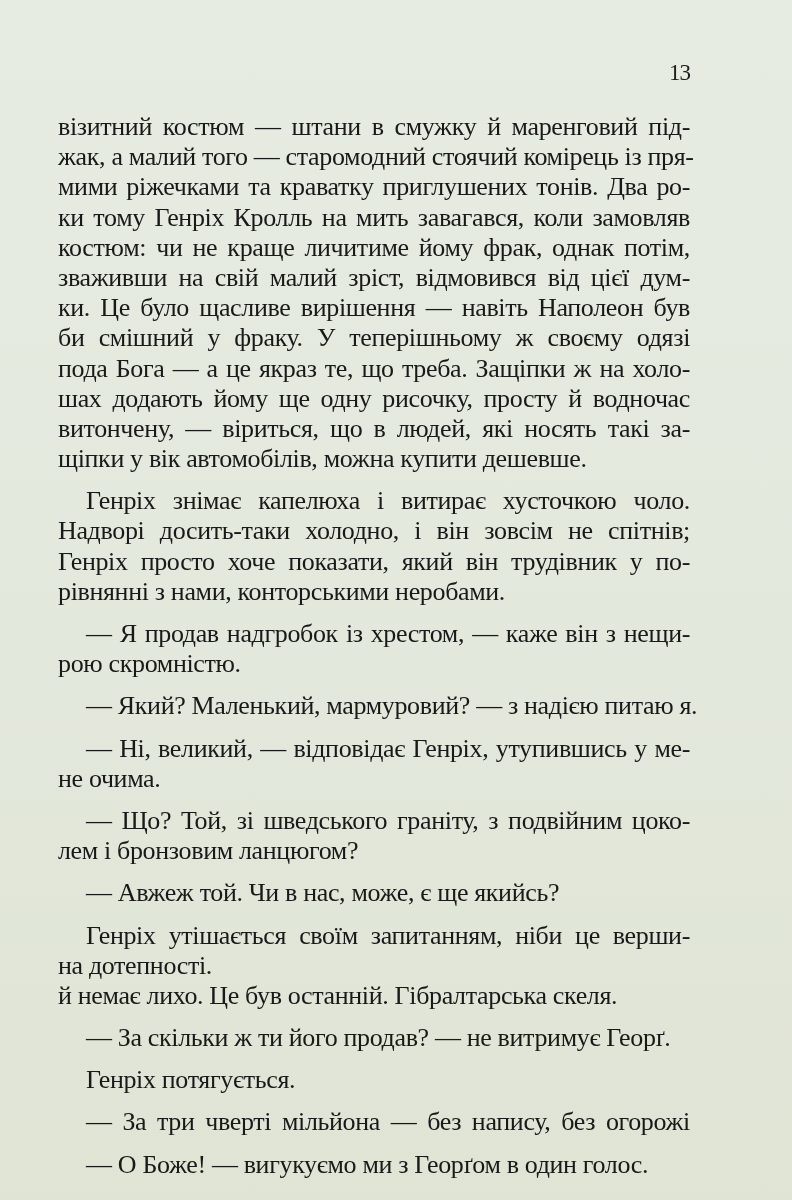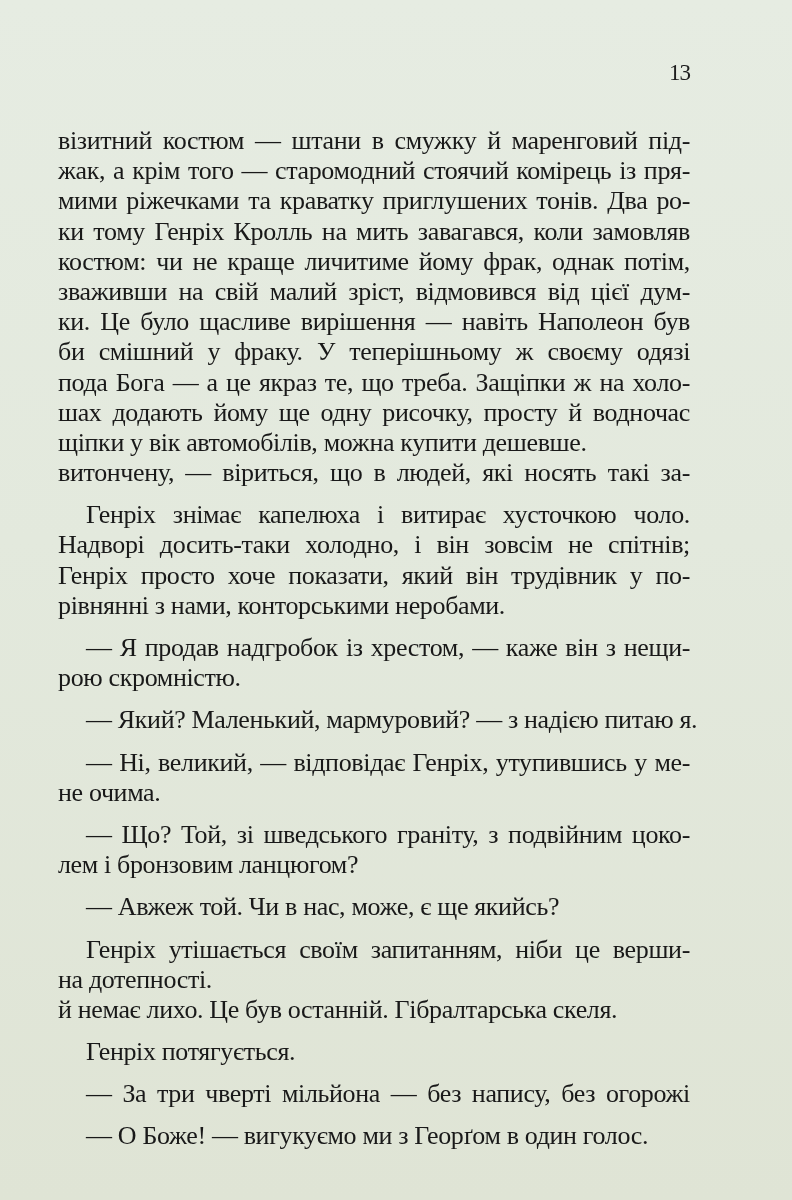--- a/index.html
+++ b/index.html
@@ -27,21 +27,21 @@
       width: 28px;
       text-align: right;
       font-family: "Liberation Serif", serif;
       font-size: 23px;
       color: #1e1e1e;
       letter-spacing: -1px;
     }
     .text-block {
       position: absolute;
       left: 58px;
-      top: 126px;
+      top: 112px;
       width: 632px;
       font-family: "Liberation Serif", serif;
       font-size: 26px;
       line-height: 30.2px;
       color: #191919;
     }
     .line {
       display: block;
       height: 30.2px;
       white-space: nowrap;
@@ -57,43 +57,44 @@
       text-align-last: left;
     }
   </style>
 </head>
 <body>
 
 <div class="page">
   <div class="page-number">13</div>
   <div class="text-block" id="text-block">
       <span class="line">візитний костюм — штани в смужку й маренговий під-</span>
-      <span class="line">жак, а крім того — старомодний стоячий комірець із пря-</span>
+      <span class="line">жак, а малий того — старомодний стоячий комірець із пря-</span>
       <span class="line">мими ріжечками та краватку приглушених тонів. Два ро-</span>
       <span class="line">ки тому Генріх Кролль на мить завагався, коли замовляв</span>
       <span class="line">костюм: чи не краще личитиме йому фрак, однак потім,</span>
       <span class="line">зваживши на свій малий зріст, відмовився від цієї дум-</span>
       <span class="line">ки. Це було щасливе вирішення — навіть Наполеон був</span>
       <span class="line">би смішний у фраку. У теперішньому ж своєму одязі</span>
       <span class="line">пода Бога — а це якраз те, що треба. Защіпки ж на холо-</span>
       <span class="line">шах додають йому ще одну рисочку, просту й водночас</span>
+      <span class="line">витончену, — віриться, що в людей, які носять такі за-</span>
       <span class="line last">щіпки у вік автомобілів, можна купити дешевше.</span>
-      <span class="line">витончену, — віриться, що в людей, які носять такі за-</span>
       <span class="line indent">Генріх знімає капелюха і витирає хусточкою чоло.</span>
       <span class="line">Надворі досить-таки холодно, і він зовсім не спітнів;</span>
       <span class="line">Генріх просто хоче показати, який він трудівник у по-</span>
       <span class="line last">рівнянні з нами, конторськими неробами.</span>
       <span class="line indent">— Я продав надгробок із хрестом, — каже він з нещи-</span>
       <span class="line last">рою скромністю.</span>
       <span class="line indent last">— Який? Маленький, мармуровий? — з надією питаю я.</span>
       <span class="line indent">— Ні, великий, — відповідає Генріх, утупившись у ме-</span>
       <span class="line last">не очима.</span>
       <span class="line indent">— Що? Той, зі шведського граніту, з подвійним цоко-</span>
       <span class="line last">лем і бронзовим ланцюгом?</span>
       <span class="line indent last">— Авжеж той. Чи в нас, може, є ще якийсь?</span>
       <span class="line indent">Генріх утішається своїм запитанням, ніби це верши-</span>
       <span class="line last">на дотепності.</span>
       <span class="line last">й немає лихо. Це був останній. Гібралтарська скеля.</span>
+      <span class="line indent last">— За скільки ж ти його продав? — не витримує Георґ.</span>
       <span class="line indent last">Генріх потягується.</span>
       <span class="line indent">— За три чверті мільйона — без напису, без огорожі</span>
       <span class="line indent last">— О Боже! — вигукуємо ми з Георґом в один голос.</span>
     </div>
 </div>
 
 </body></html>

